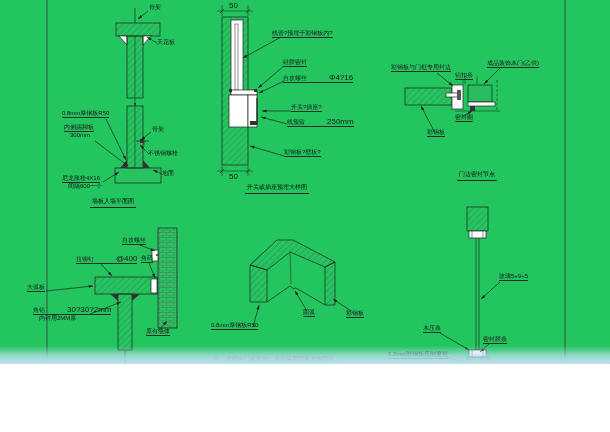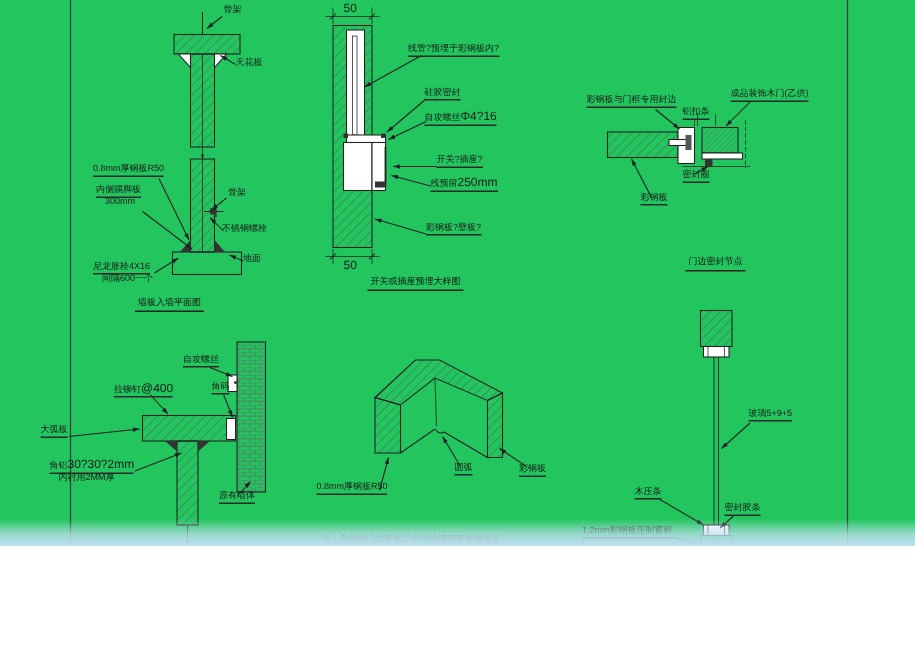--- a/index.html
+++ b/index.html
@@ -8,21 +8,21 @@
     background:#22c55e; font-family:"Liberation Sans", sans-serif; color:#1a1a1a;text-decoration:underline;
   }
   #linework { position:absolute; left:0; top:0; }
   .lbl {
     position:absolute; font-size:6px; line-height:1.15; white-space:nowrap;
     color:#1a1a1a; letter-spacing:0;
   }
   .u { border-bottom:1px solid #2a2a2a; padding-bottom:0; }
   .frac { display:flex; flex-direction:column; align-items:flex-start; }
   .frac .den { padding-left:6px; }
-  .big { font-size:8px; }
+  .big { font-size:8px;margin-left:22px; }
   .dim { position:absolute; font-size:8px; white-space:nowrap; color:#1a1a1a; }
   .cap {
     position:absolute; font-size:6px; white-space:nowrap; color:#111;
     border-bottom:1.2px solid #222; padding:0 2px 1px 2px;
   }
   .note { position:absolute; font-size:6px; white-space:nowrap; color:#222; }
   #band {
     position:absolute; left:0; right:0; bottom:0; height:18px; pointer-events:none;
     background:linear-gradient(180deg, rgba(191,224,240,0) 0%, rgba(191,224,240,0.75) 55%, #bfe0f0 100%);
   }

